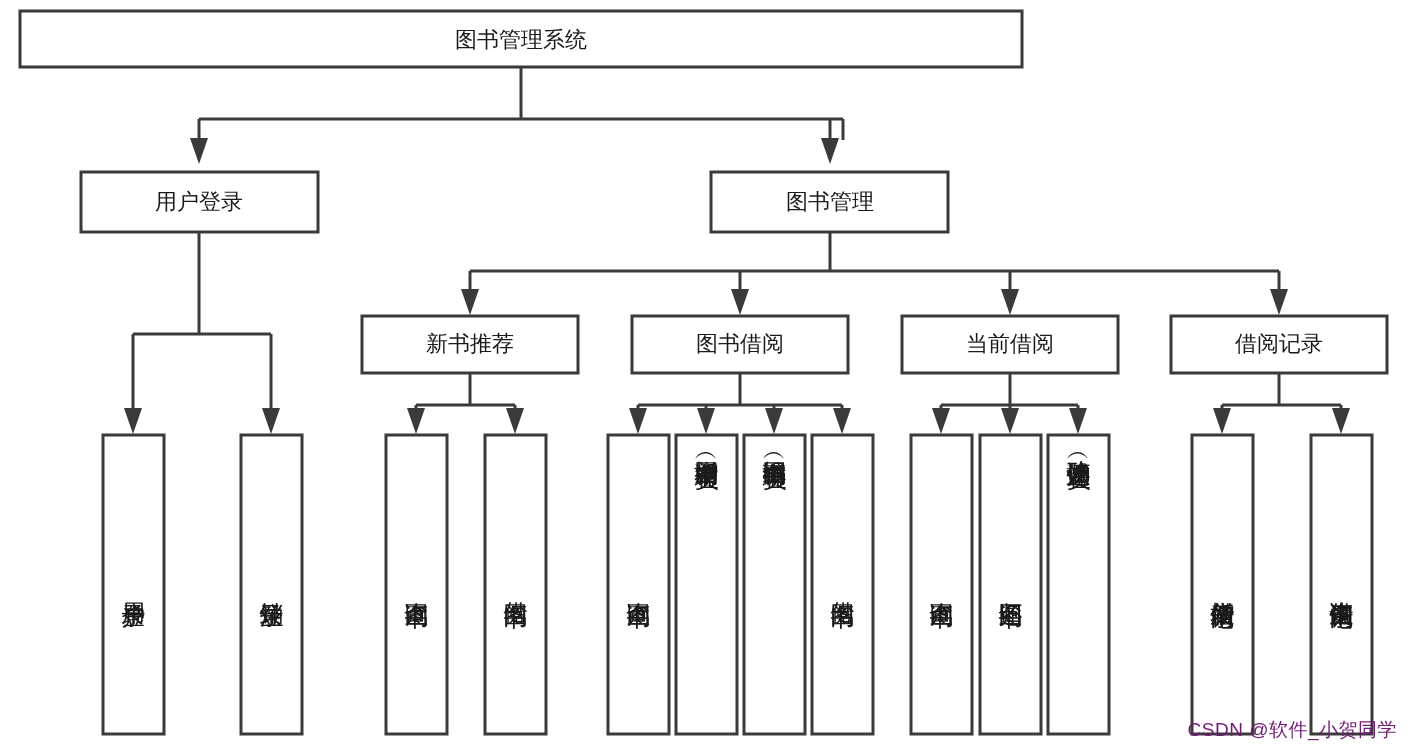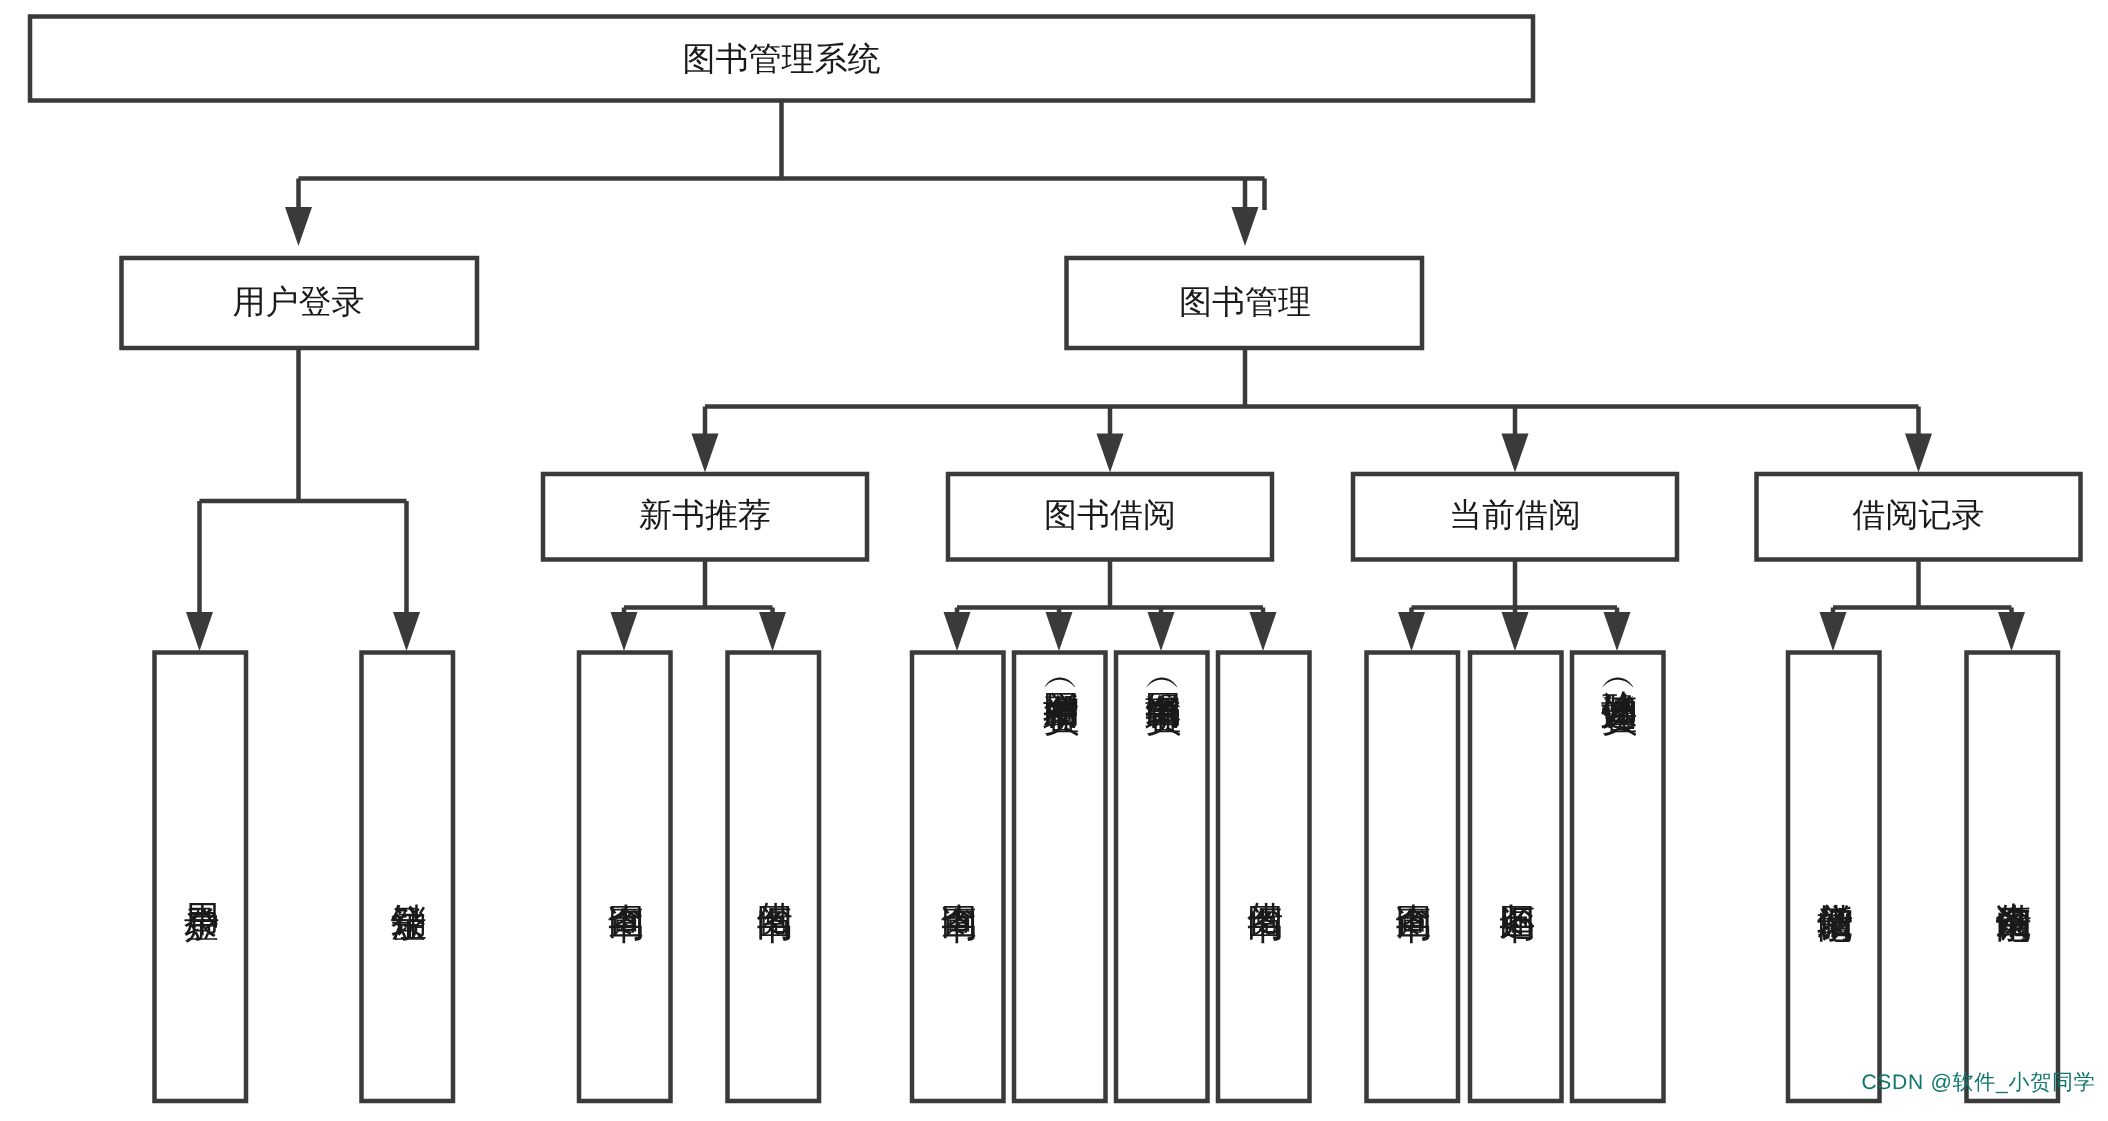--- a/index.html
+++ b/index.html
@@ -60,24 +60,24 @@
     letter-spacing: 1px;
     white-space: nowrap;
     display: flex;
     align-items: center;
     justify-content: center;
     user-select: none;
   }
   .watermark {
     position: absolute;
     right: 8px;
-    bottom: 16px;
-    font-family: "Liberation Sans", "DejaVu Sans", sans-serif;
-    font-size: 14px;
-    color: #0f766e;
+    bottom: 4px;
+    font-family: "Liberation Sans", "DejaVu Sans", sans-serif;
+    font-size: 19px;
+    color: #701a75;
     letter-spacing: 0.5px;
     white-space: nowrap;
   }
 </style>
 </head>
 <body>
 
 <div id="diagram-root">
 
   <svg class="diagram" viewBox="0 0 1405 747" xmlns="http://www.w3.org/2000/svg">

